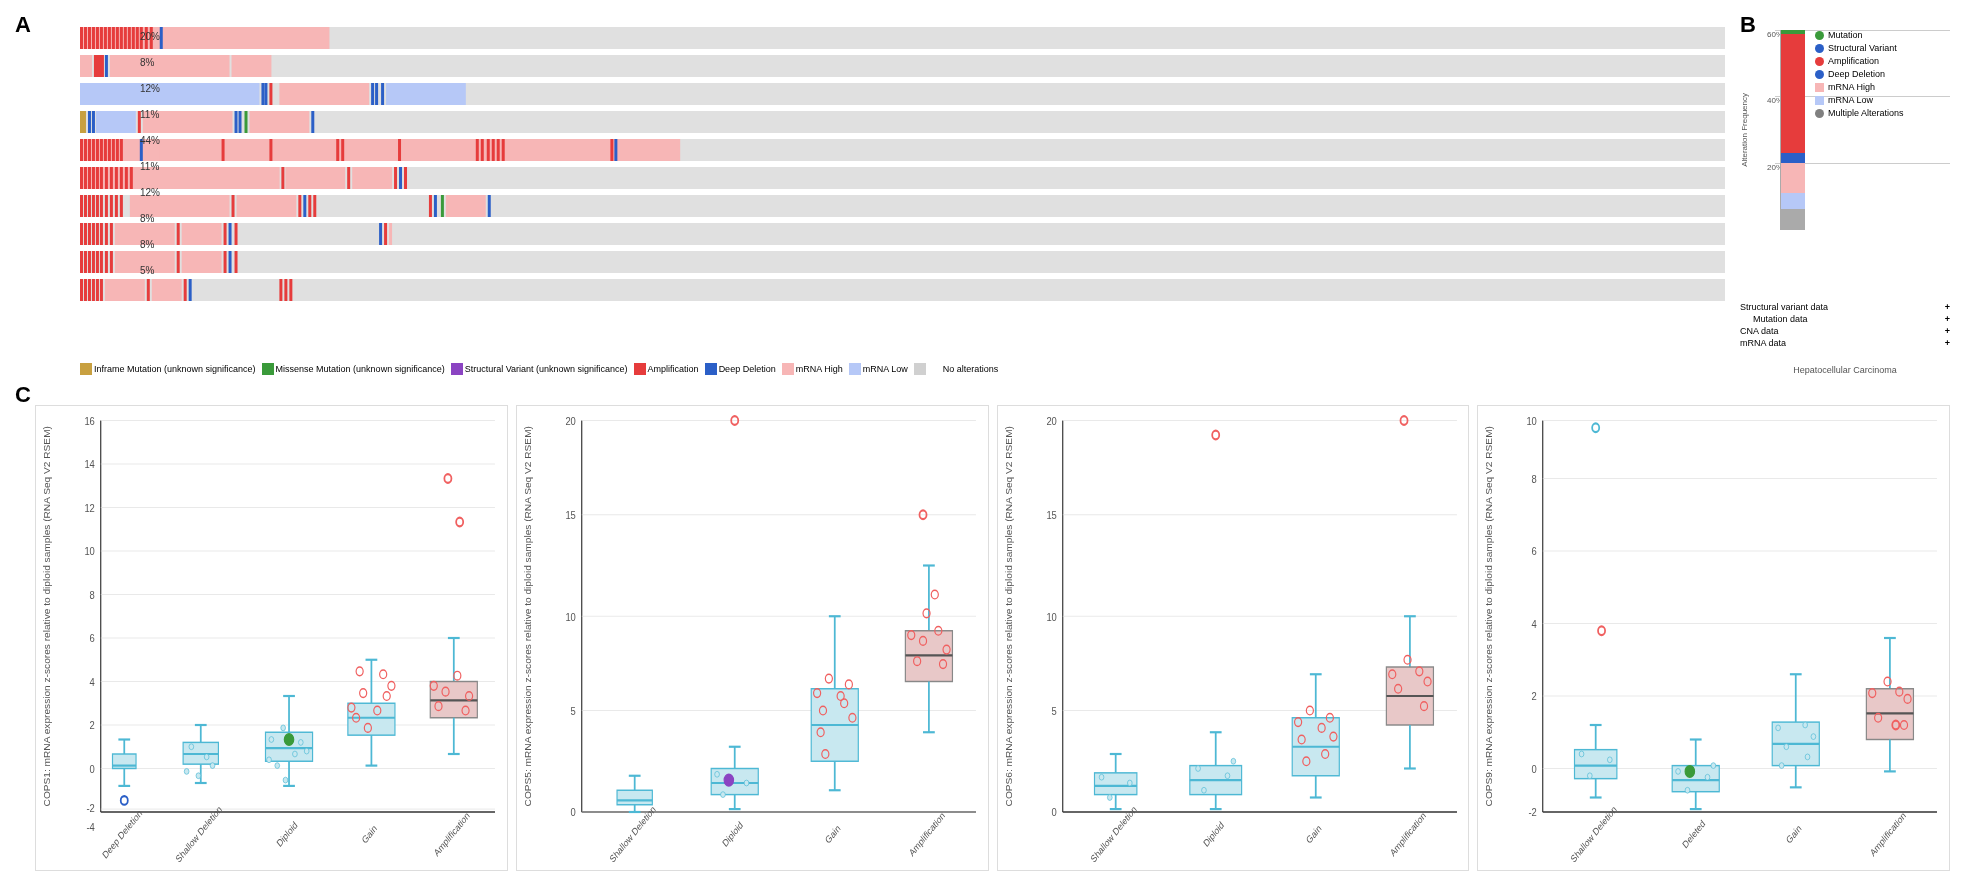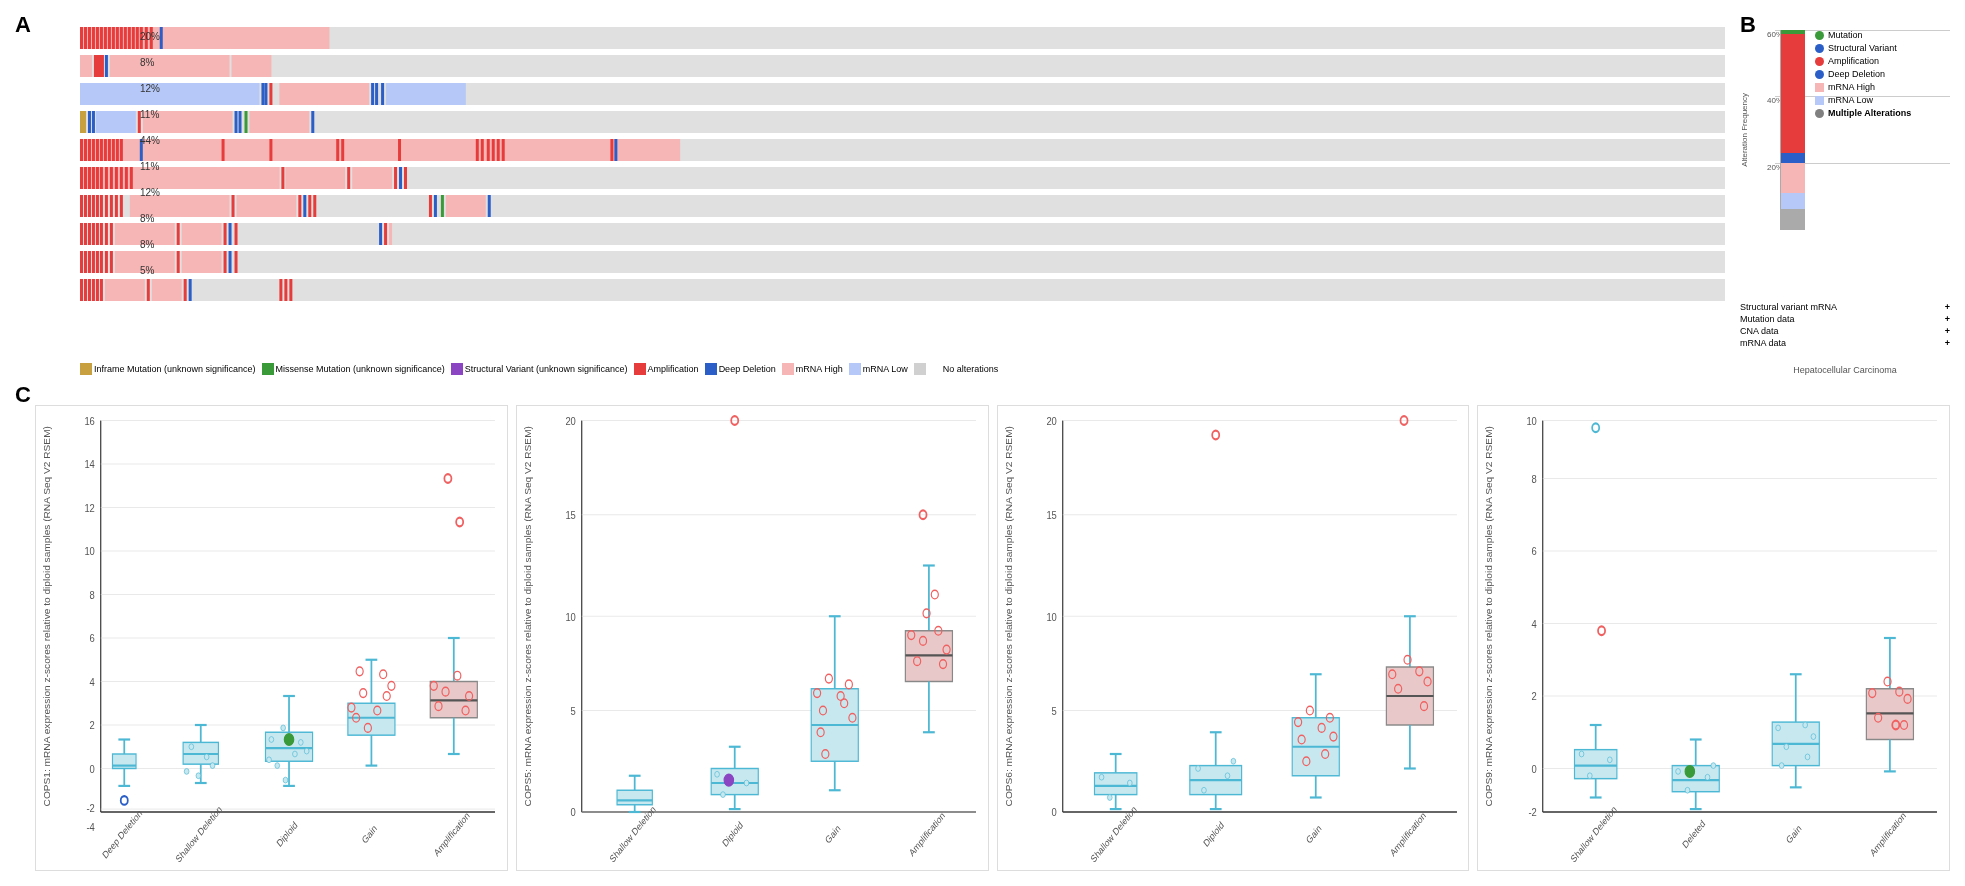--- a/index.html
+++ b/index.html
@@ -371,32 +371,32 @@
           <span>Deep Deletion</span>
         </div>
         <div style="display:flex;align-items:center;gap:4px;margin-bottom:3px;">
           <div style="width:9px;height:9px;background:#f7b6b6;"></div>
           <span>mRNA High</span>
         </div>
         <div style="display:flex;align-items:center;gap:4px;margin-bottom:3px;">
           <div style="width:9px;height:9px;background:#b6c8f7;"></div>
           <span>mRNA Low</span>
         </div>
-        <div style="display:flex;align-items:center;gap:4px;margin-bottom:3px;font-weight:bold;">
+        <div style="display:flex;align-items:center;gap:4px;margin-bottom:3px;">
           <div style="width:9px;height:9px;border-radius:50%;background:#808080;"></div>
           <span>Multiple Alterations</span>
         </div>
       </div>
 
       <div style="position:absolute; bottom:30px; left:5px; right:5px; font-size:9px;">
         <div style="display:flex;justify-content:space-between;margin-bottom:2px;">
-          <span>Structural variant mRNA</span>
+          <span>Structural variant data</span>
           <span style="font-weight:bold;">+</span>
         </div>
-        <div style="display:flex;justify-content:space-between;margin-bottom:2px;">
+        <div style="display:flex;justify-content:space-between;margin-bottom:2px;margin-left:13px;">
           <span>Mutation data</span>
           <span style="font-weight:bold;">+</span>
         </div>
         <div style="display:flex;justify-content:space-between;margin-bottom:2px;">
           <span>CNA data</span>
           <span style="font-weight:bold;">+</span>
         </div>
         <div style="display:flex;justify-content:space-between;margin-bottom:2px;">
           <span>mRNA data</span>
           <span style="font-weight:bold;">+</span>

